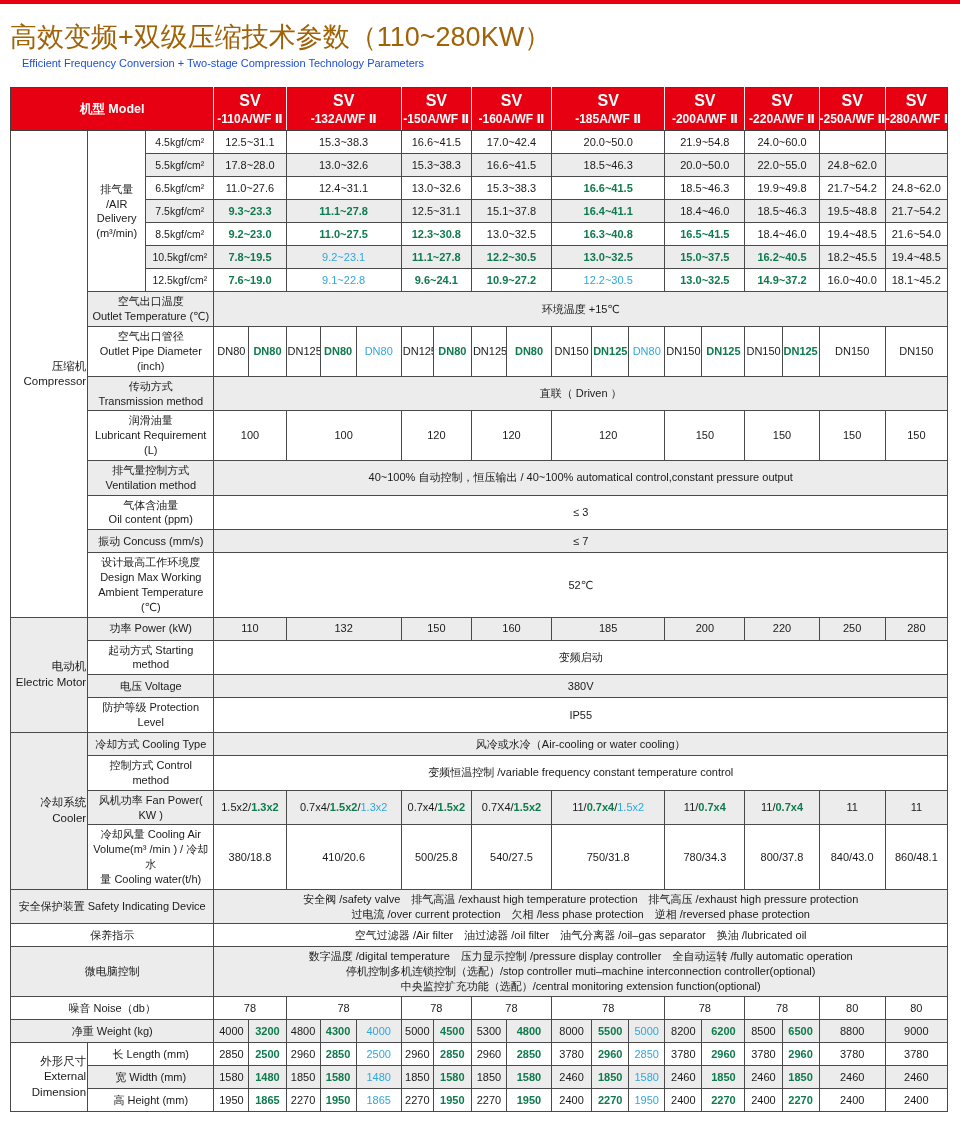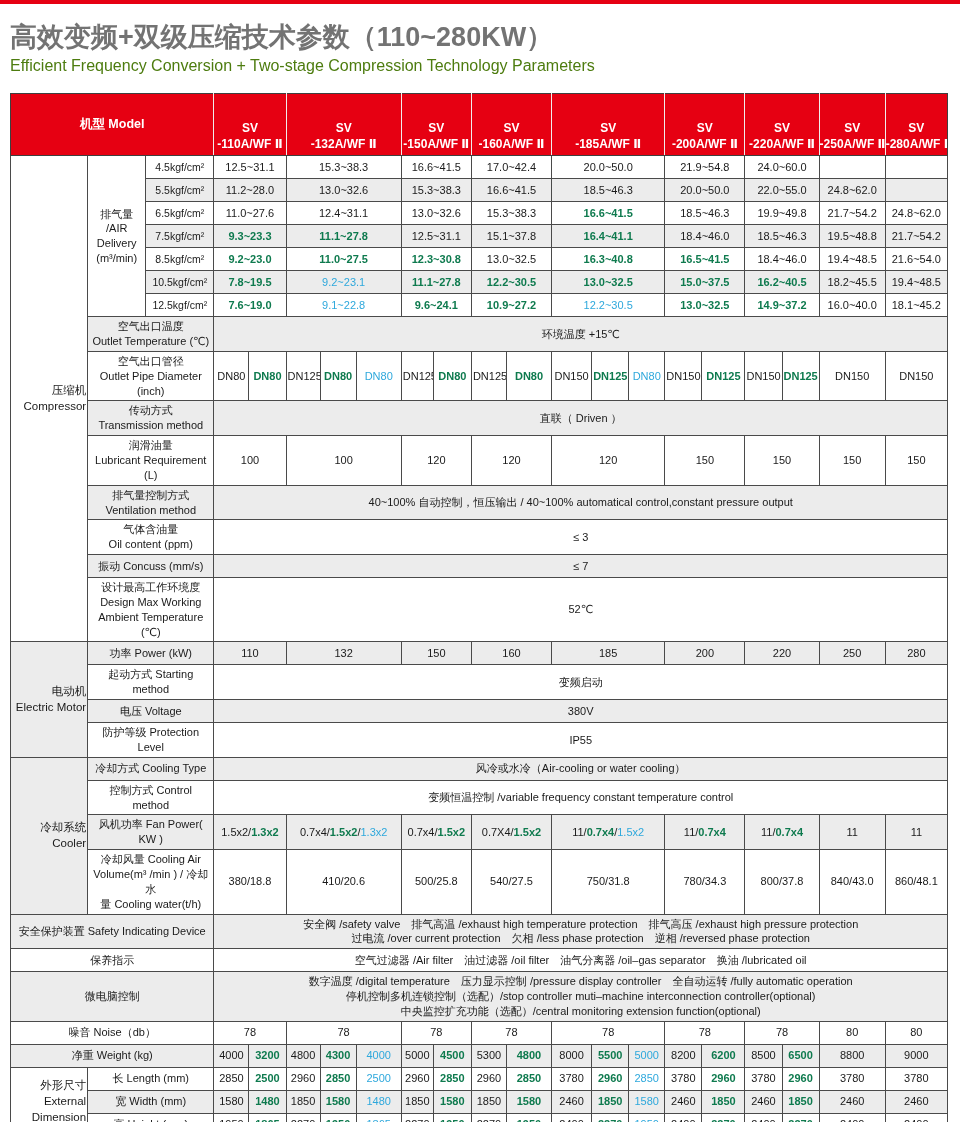--- a/index.html
+++ b/index.html
@@ -1,25 +1,25 @@
 <!DOCTYPE html>
 <html><head>
 <meta charset="utf-8">
 <style>
   html,body{margin:0;padding:0;background:#ffffff;}
   body{width:960px;font-family:"Liberation Sans","DejaVu Sans",sans-serif;color:#1a1a1a;}
   .top-bar{height:4px;background:#e60012;width:100%;}
   .content{padding:8px 10px 0 10px;}
-  .title{color:#737373;font-size:27px;font-weight:700;margin:10px 0 4px 0;line-height:1.15;}
-  .subtitle{color:#4d7c0f;font-size:16px;margin:0 0 18px 0;}
+  .title{color:#a16207;font-size:27px;font-weight:400;margin:10px 0 4px 0;line-height:1.15;}
+  .subtitle{color:#1d4ed8;font-size:11px;margin:0 0 18px 12px;}
   table.spec{border-collapse:collapse;table-layout:fixed;width:938px;border:1px solid #3f3f3f;}
   thead th{background:#e60012;color:#ffffff;font-weight:700;padding:3px 0;border:1px solid #f0edec;border-bottom:1px solid #3f3f3f;border-top:1px solid #3f3f3f;overflow:hidden;white-space:nowrap;}
   thead th:first-child{border-left:1px solid #3f3f3f;font-size:12.5px;}
   thead th:last-child{border-right:1px solid #3f3f3f;}
-  thead th .l1{font-size:12px;line-height:1.3;margin-top:24px;}
+  thead th .l1{font-size:16px;line-height:1.3;}
   thead th .l2{font-size:12px;line-height:1.3;}
   td{border:1px solid #4a4a4a;font-size:11px;text-align:center;vertical-align:middle;padding:2px 1px;height:18px;line-height:1.35;overflow:hidden;}
   tbody tr:nth-child(even){background:#ececec;}
   td.grp{font-size:11.5px;background:inherit;text-align:right;}
   td.lbl{font-size:11px;padding:2px 2px;}
   td.sub{font-size:10.5px;margin-left:34px;}
   td.val{font-size:11px;}
   .c-g{color:#0e7a4e;font-weight:700;}
   .c-b{color:#2ea8dc;font-weight:400;}
   .footnotes{margin-top:8px;font-size:12.5px;line-height:1.65;color:#111111;}
@@ -108,21 +108,21 @@
           <td colspan="2" class="val">16.6~41.5</td>
           <td colspan="2" class="val">17.0~42.4</td>
           <td colspan="3" class="val">20.0~50.0</td>
           <td colspan="2" class="val">21.9~54.8</td>
           <td colspan="2" class="val">24.0~60.0</td>
           <td class="val"></td>
           <td class="val"></td>
         </tr>
         <tr>
           <td class="sub">5.5kgf/cm²</td>
-          <td colspan="2" class="val">11.2~28.0</td>
+          <td colspan="2" class="val">17.8~28.0</td>
           <td colspan="3" class="val">13.0~32.6</td>
           <td colspan="2" class="val">15.3~38.3</td>
           <td colspan="2" class="val">16.6~41.5</td>
           <td colspan="3" class="val">18.5~46.3</td>
           <td colspan="2" class="val">20.0~50.0</td>
           <td colspan="2" class="val">22.0~55.0</td>
           <td class="val">24.8~62.0</td>
           <td class="val"></td>
         </tr>
         <tr>

